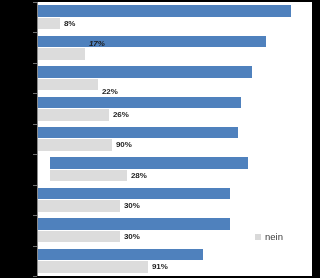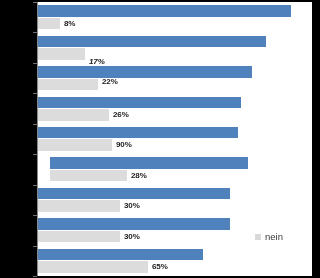--- a/index.html
+++ b/index.html
@@ -124,31 +124,31 @@
         <span class="bar-value outside" style="top: 17.7222px; left: 27px;">8%</span>
         <div class="bar-row" style="top: 15.7222px; height: 11.5px; width: 275px;">
           <div class="bar nein" title="nein 8%" style="width: 22px;"></div>
         </div>
       </div>
       <div class="bar-group" style="top: 30.4444px; height: 30.4444px;">
         <span class="bar-value inside" style="top: 5.22222px; left: 208px;">83%</span>
         <div class="bar-row" style="top: 3.22222px; height: 11.5px; width: 275px;">
           <div class="bar ja" title="ja 83%" style="width: 228px;"></div>
         </div>
-        <span class="bar-value outside" style="top: 26px; left: 52px; font-style: italic;">17%</span>
+        <span class="bar-value outside" style="top: 8px; left: 52px; font-style: italic;">17%</span>
         <div class="bar-row" style="top: 15.7222px; height: 11.5px; width: 275px;">
           <div class="bar nein" title="nein 17%" style="width: 47px;"></div>
         </div>
       </div>
       <div class="bar-group" style="top: 60.8889px; height: 30.4444px;">
         <span class="bar-value inside" style="top: 5.22222px; left: 194px;">78%</span>
         <div class="bar-row" style="top: 3.22222px; height: 11.5px; width: 275px;">
           <div class="bar ja" title="ja 78%" style="width: 214px;"></div>
         </div>
-        <span class="bar-value outside" style="top: 15px; left: 65px;">22%</span>
+        <span class="bar-value outside" style="top: 25px; left: 65px;">22%</span>
         <div class="bar-row" style="top: 15.7222px; height: 11.5px; width: 275px;">
           <div class="bar nein" title="nein 22%" style="width: 60px;"></div>
         </div>
       </div>
       <div class="bar-group" style="top: 91.3333px; height: 30.4444px;">
         <span class="bar-value inside" style="top: 5.22222px; left: 183px;">74%</span>
         <div class="bar-row" style="top: 3.22222px; height: 11.5px; width: 275px;">
           <div class="bar ja" title="ja 74%" style="width: 203px;"></div>
         </div>
         <span class="bar-value outside" style="top: 17.7222px; left: 76px; text-align: right;">26%</span>
@@ -194,21 +194,21 @@
         <span class="bar-value outside" style="top: 17.7222px; left: 87px;">30%</span>
         <div class="bar-row" style="top: 15.7222px; height: 11.5px; width: 275px;">
           <div class="bar nein" title="nein 30%" style="width: 82px;"></div>
         </div>
       </div>
       <div class="bar-group" style="top: 243.556px; height: 30.4444px;">
         <span class="bar-value inside" style="top: 5.22222px; left: 145px;">60%</span>
         <div class="bar-row" style="top: 3.22222px; height: 11.5px; width: 275px;">
           <div class="bar ja" title="ja 60%" style="width: 165px;"></div>
         </div>
-        <span class="bar-value outside" style="top: 17.7222px; left: 115px;">65%</span>
+        <span class="bar-value outside" style="top: 17.7222px; left: 115px;">91%</span>
         <div class="bar-row" style="top: 15.7222px; height: 11.5px; width: 275px;">
           <div class="bar nein" title="nein 40%" style="width: 110px;"></div>
         </div>
       </div>
     </div>
 
   <div id="category-axis"></div>
   <div id="axis-ticks">
       <div class="axis-tick" style="top: 2px;"></div>
       <div class="axis-tick" style="top: 32.4444px;"></div>

